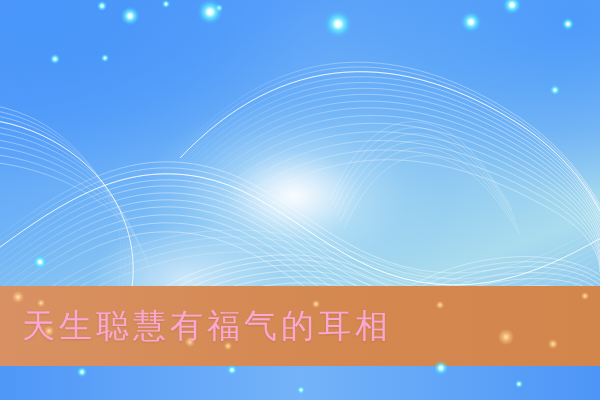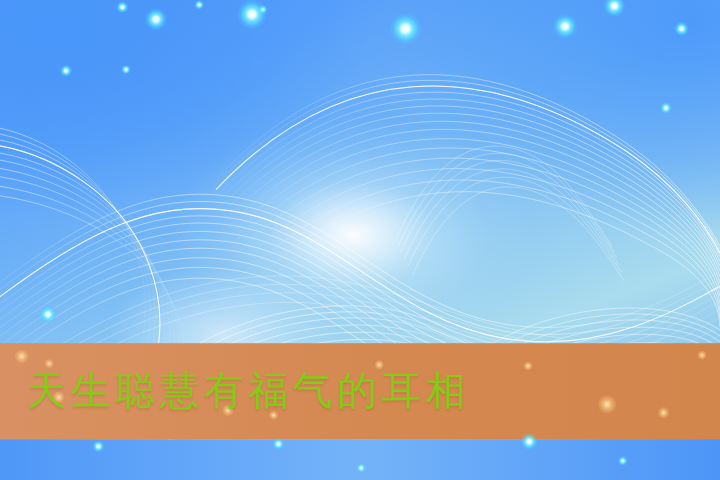--- a/index.html
+++ b/index.html
@@ -107,21 +107,21 @@
         rgba(255,190,110,0) 72%);
     pointer-events: none;
   }
   .band-title {
     position: absolute;
     left: 22px;
     top: 307px;
     font-size: 33px;
     line-height: 38px;
     letter-spacing: 4px;
-    color: #84cc16;
+    color: #f9a8d4;
     font-weight: 400;
     white-space: nowrap;
     text-shadow: 0 1px 2px rgba(120,60,20,0.18);
   }
 
   
   .footer-strip {
     position: absolute;
     left: 0;
     width: 600px;

